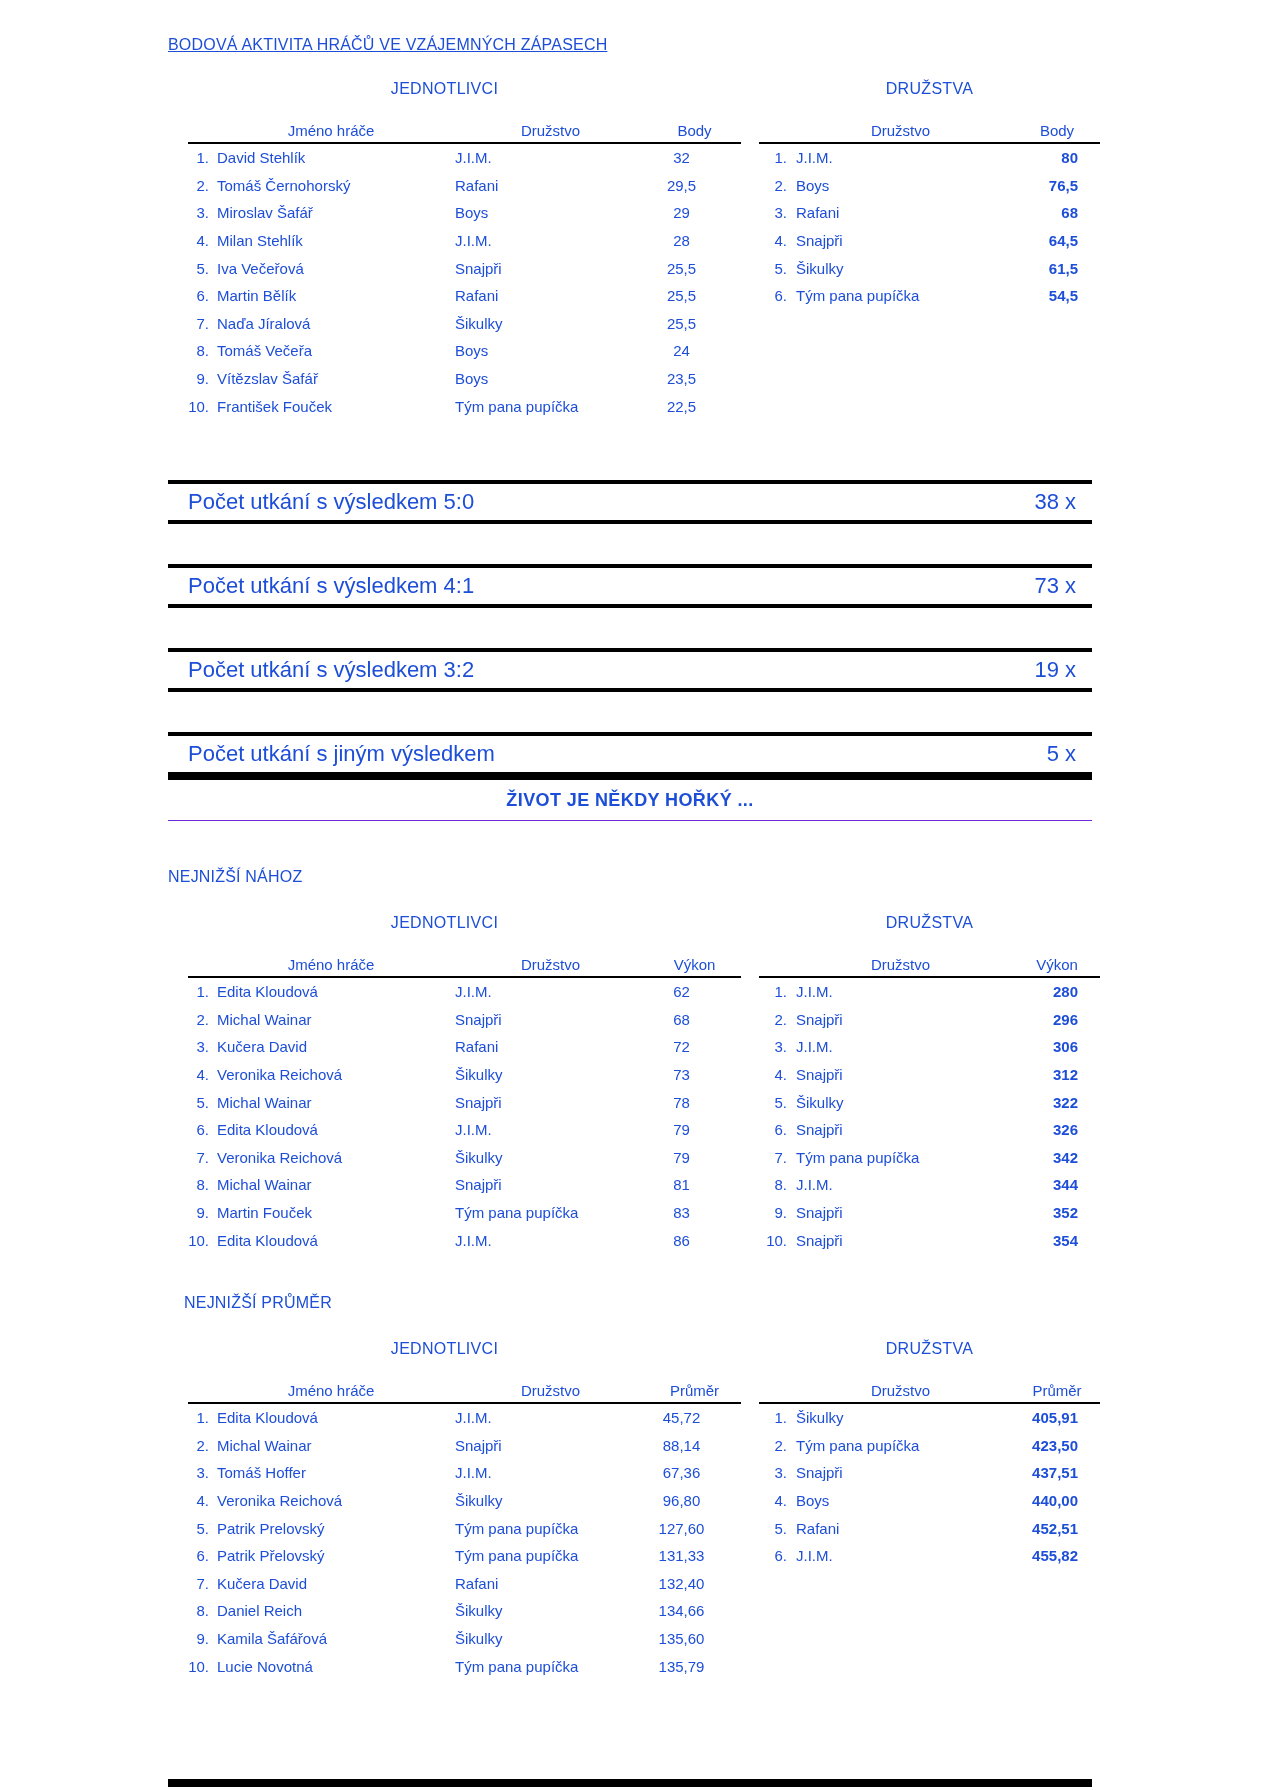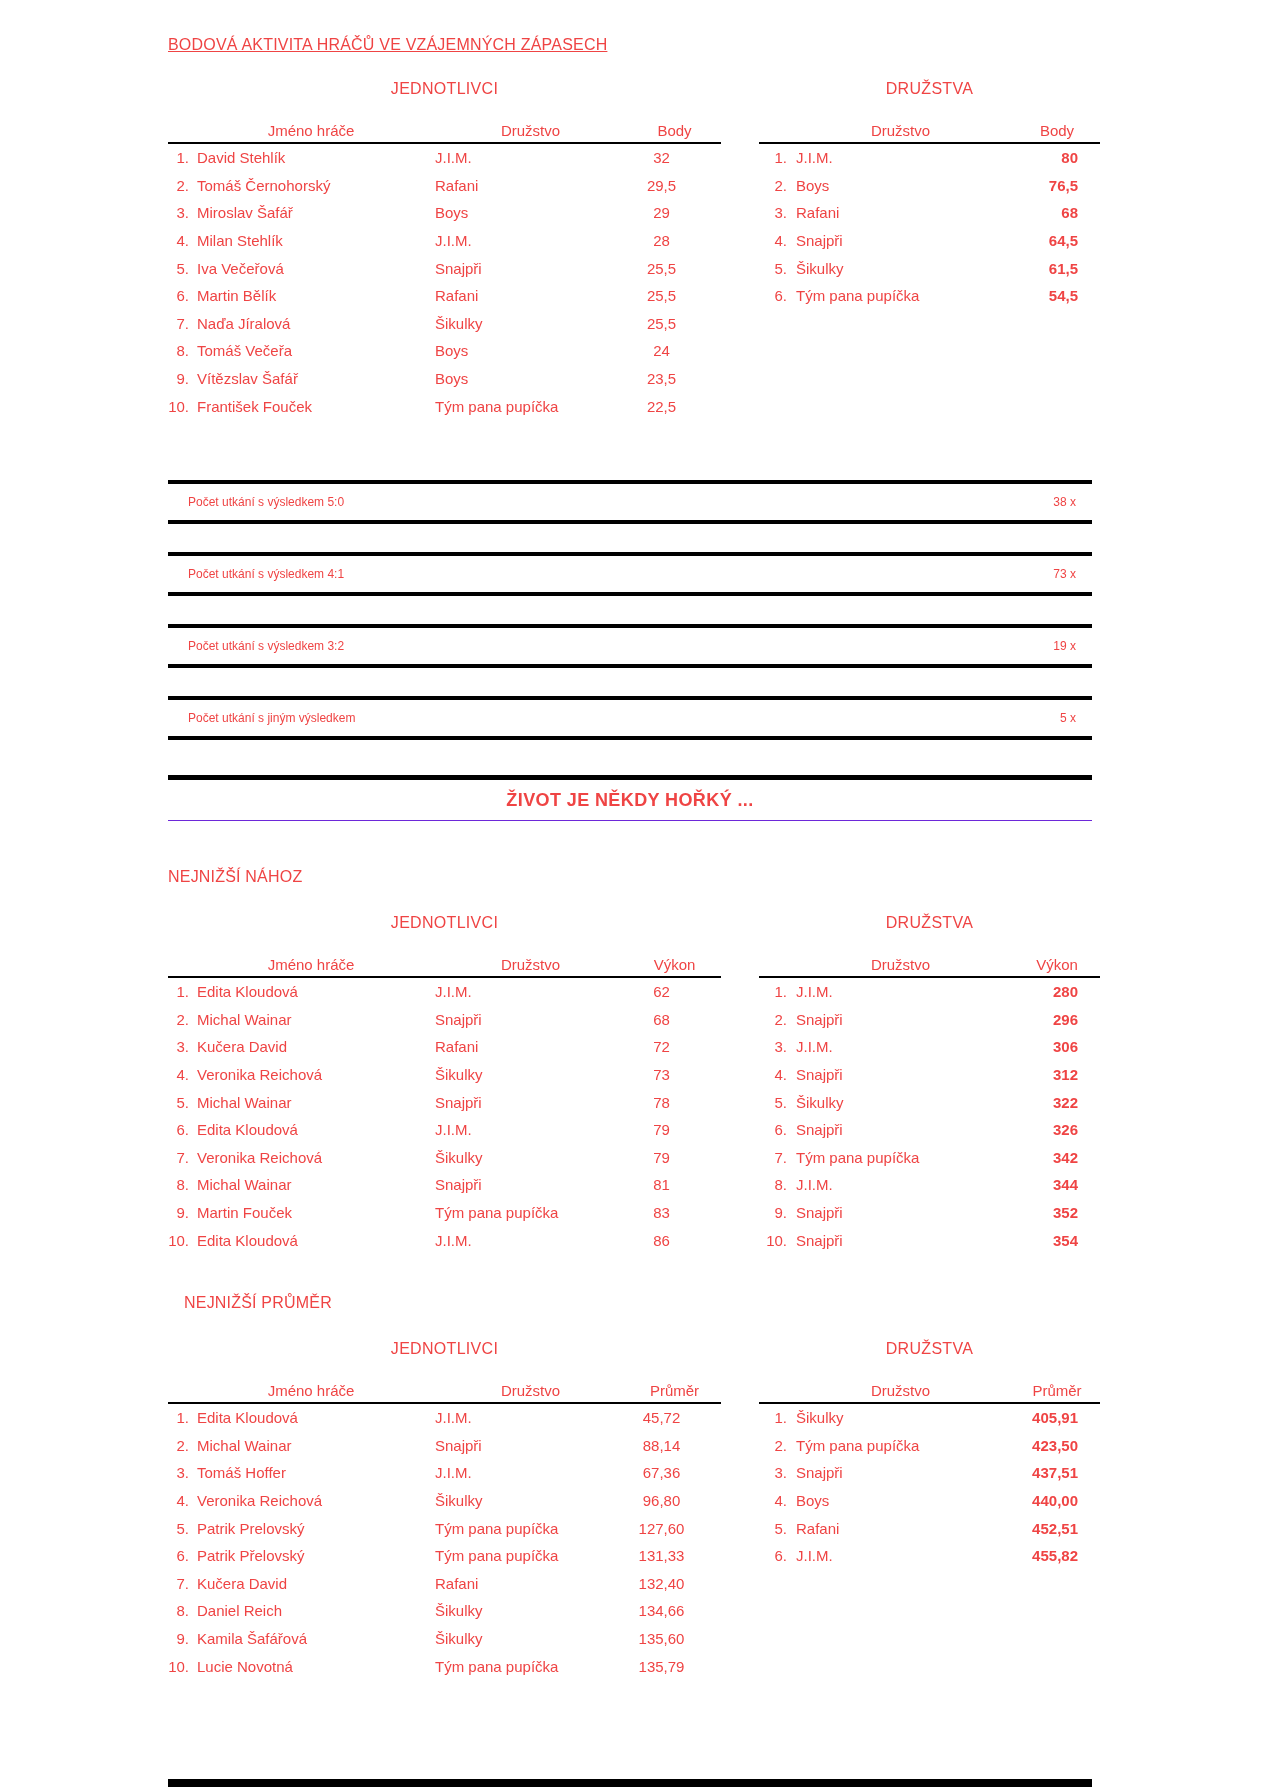--- a/index.html
+++ b/index.html
@@ -1,39 +1,39 @@
 <!DOCTYPE html>
 <html><head>
 <meta charset="utf-8">
 <style>
   html,body{margin:0;padding:0;background:#ffffff;}
   .page{position:relative;width:1264px;height:1790px;background:#ffffff;
-        font-family:"Liberation Sans","DejaVu Sans",sans-serif;color:#ef4444;overflow:hidden;}
+        font-family:"Liberation Sans","DejaVu Sans",sans-serif;color:#1d4ed8;overflow:hidden;}
   .abs{position:absolute;}
   .doc-title{left:168px;top:36px;font-size:16px;text-decoration:underline;letter-spacing:.2px;}
   .sec-heading{font-size:16px;letter-spacing:.2px;}
 
   .tbl{position:absolute;}
   .tbl-title{font-size:16px;text-align:center;margin-bottom:24px;letter-spacing:.3px;}
-  .grid-l{display:grid;grid-template-columns:21px 244px 195px 93px;width:553px;}
+  .grid-l{display:grid;grid-template-columns:21px 244px 195px 93px;width:553px;margin-left:20px;}
   .grid-r{display:grid;grid-template-columns:28px 227px 86px;width:341px;}
   .thead{border-bottom:2px solid #000;padding-bottom:3px;}
   .th{font-size:15px;text-align:center;}
   .trow{height:27.6px;align-items:center;font-size:15px;}
   .rank{text-align:right;}
   .name{padding-left:8px;}
   .team-l{padding-left:2px;}
   .team-r{padding-left:9px;}
   .val-l{text-align:center;padding-right:26px;}
   .val-r{text-align:right;padding-right:22px;font-weight:bold;}
 
   .boxes{left:168px;top:480px;width:924px;}
   .count-box{border-top:4px solid #000;border-bottom:4px solid #000;height:36px;
-             margin-bottom:28px;display:flex;justify-content:space-between;align-items:center;
-             padding:0 16px 0 20px;font-size:12px;}
+             margin-bottom:40px;display:flex;justify-content:space-between;align-items:center;
+             padding:0 16px 0 20px;font-size:22px;}
   .banner{left:168px;top:775px;width:924px;border-top:5px solid #000;border-bottom:1px solid #6d28d9;
           height:40px;display:flex;align-items:center;justify-content:center;
           font-size:18px;font-weight:bold;letter-spacing:.4px;}
   .bottom-rule{left:168px;top:1779px;width:924px;height:8px;background:#000;}
 </style>
 </head>
 <body>
 
 <div class="page">
 

